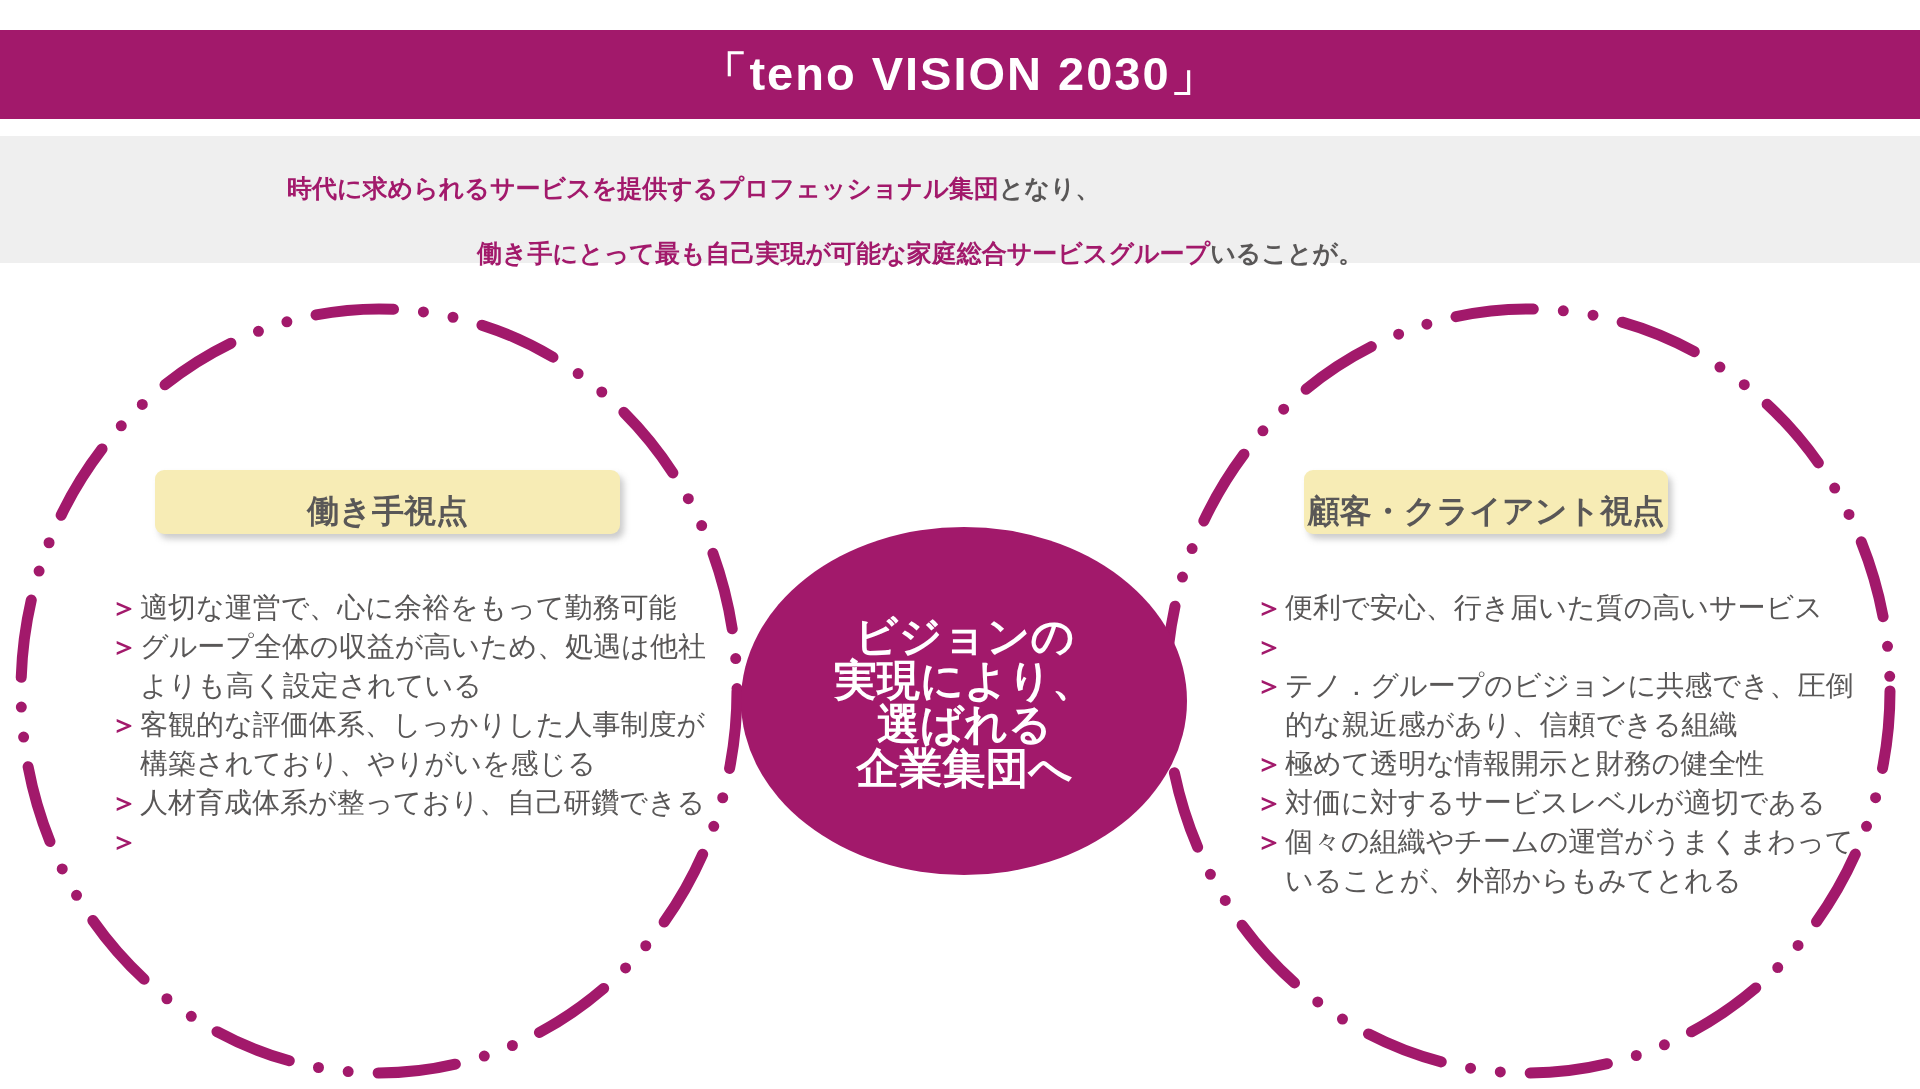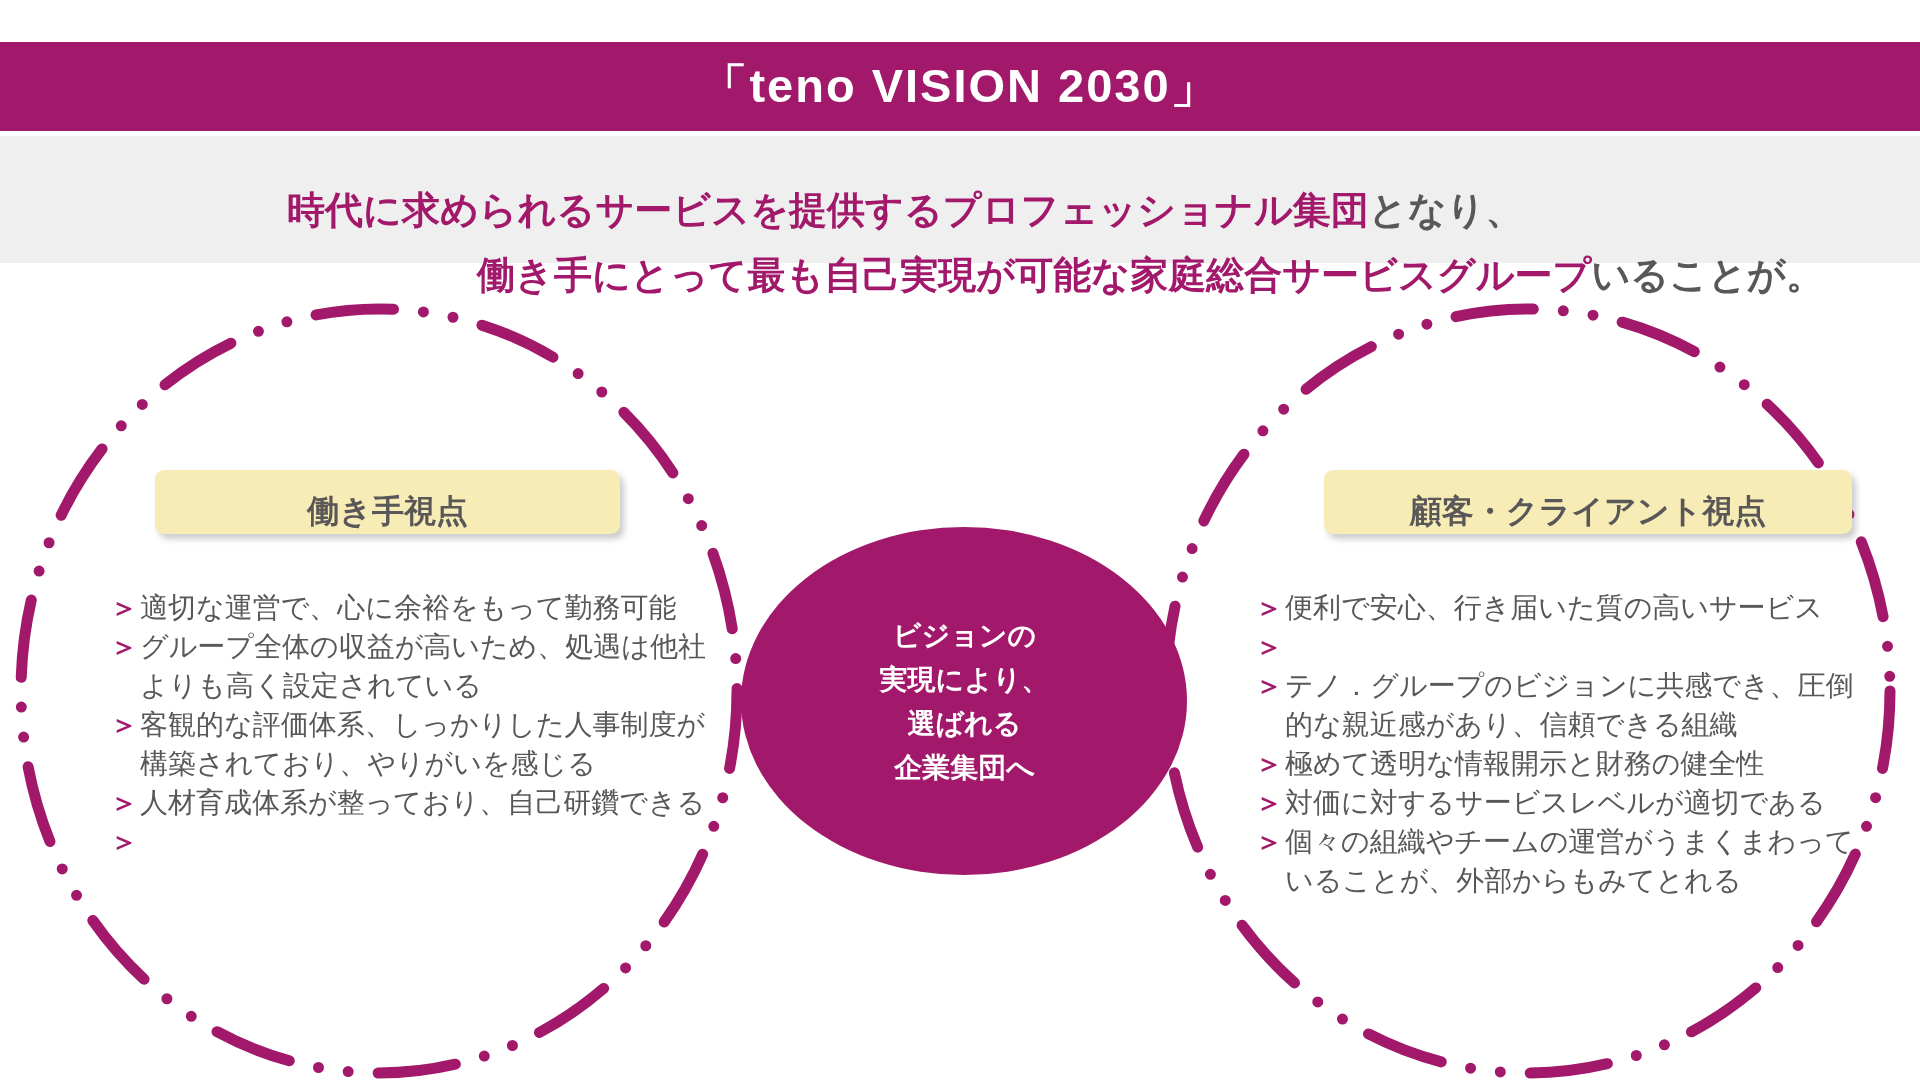--- a/index.html
+++ b/index.html
@@ -7,33 +7,33 @@
     position:relative;
     width:1920px;height:1089px;
     background:#ffffff;
     overflow:hidden;
     font-family:"Liberation Sans","DejaVu Sans",sans-serif;
   }
   
   .banner{
     position:absolute;left:0;top:30px;width:1920px;height:89px;
     background:var(--magenta);
-    display:flex;align-items:center;justify-content:center;margin-top:12px;
+    display:flex;align-items:center;justify-content:center;
   }
   .banner h1{
     margin:0;color:#ffffff;font-size:47px;font-weight:bold;letter-spacing:2px;
   }
   
   .subtitle-band{
     position:absolute;left:0;top:136px;width:1920px;height:127px;
     background:#efefef;
   }
   .subtitle-line{
     position:absolute;white-space:nowrap;
-    font-size:38px;font-weight:bold;color:var(--gray-text);
+    font-size:25px;font-weight:bold;color:var(--gray-text);
   }
   .subtitle-line .hl{color:var(--magenta);}
   .subtitle-line.l1{left:287px;top:11px;}
   .subtitle-line.l2{left:477px;top:76px;}
   
   svg.diagram{position:absolute;left:0;top:0;}
   .circle-dashed{
     fill:none;stroke:var(--magenta);stroke-width:11;
     stroke-linecap:round;
     stroke-dasharray:78 30 0 30 0 30;
@@ -42,40 +42,40 @@
   
   .label-box{
     position:absolute;top:470px;height:64px;
     background:var(--cream);
     border-radius:9px;
     box-shadow:4px 5px 6px rgba(110,110,110,.35);
     display:flex;align-items:flex-end;justify-content:center;
     font-size:32px;font-weight:bold;color:var(--gray-text);
   }
   .label-box.left{left:155px;width:465px;}
-  .label-box.right{left:1304px;width:528px;margin-left:20px;}
+  .label-box.right{left:1304px;width:364px;}
   
   ul.points{
     position:absolute;top:588px;margin:0;padding:0;list-style:none;
   }
   ul.points.left{left:110px;width:660px;}
   ul.points.right{left:1255px;width:630px;}
   ul.points li{
     display:flex;align-items:flex-start;
     font-size:28px;line-height:39px;color:var(--gray-text);
   }
   ul.points .chev{
     flex:0 0 30px;color:var(--magenta);font-weight:bold;
   }
   ul.points .txt{white-space:pre-line;}
   
   .center-text{
     position:absolute;left:741px;top:527px;width:447px;height:349px;
     display:flex;align-items:center;justify-content:center;text-align:center;
-    color:#ffffff;font-size:28px;font-weight:bold;line-height:44px;
+    color:#ffffff;font-size:43px;font-weight:bold;line-height:44px;
     white-space:pre-line;
   }
 </style>
 </head>
 <body>
 
 <header class="banner">
   <h1>「teno VISION 2030」</h1>
 </header>
 

